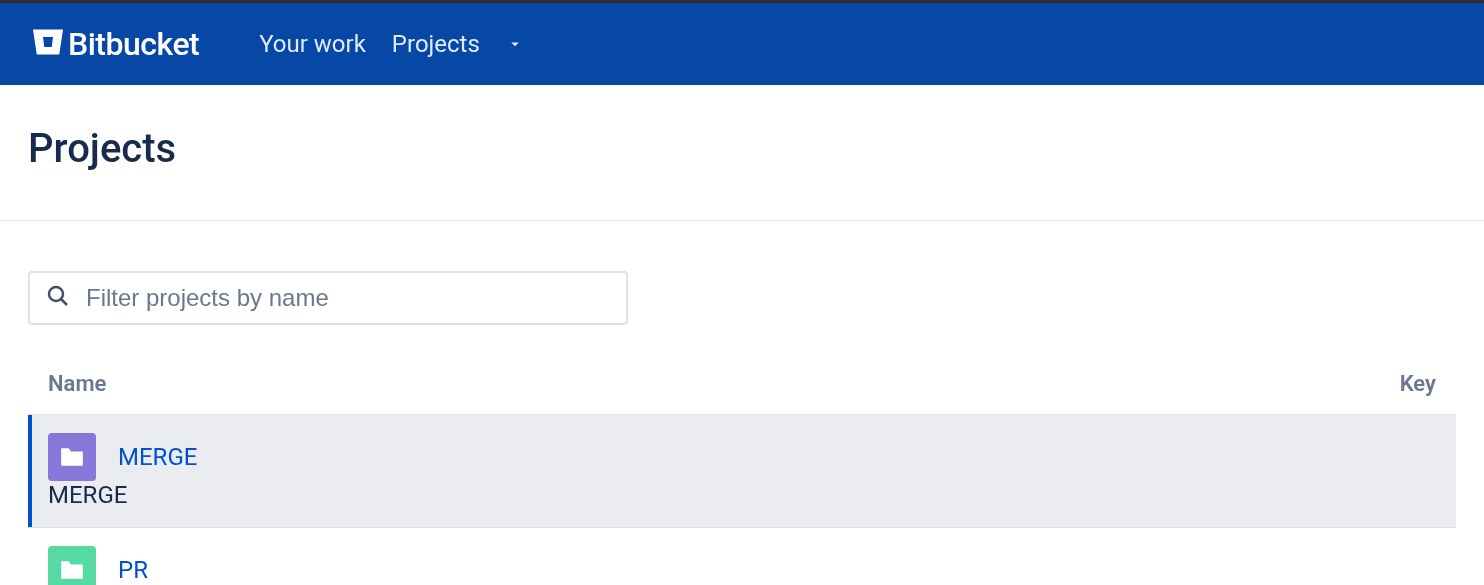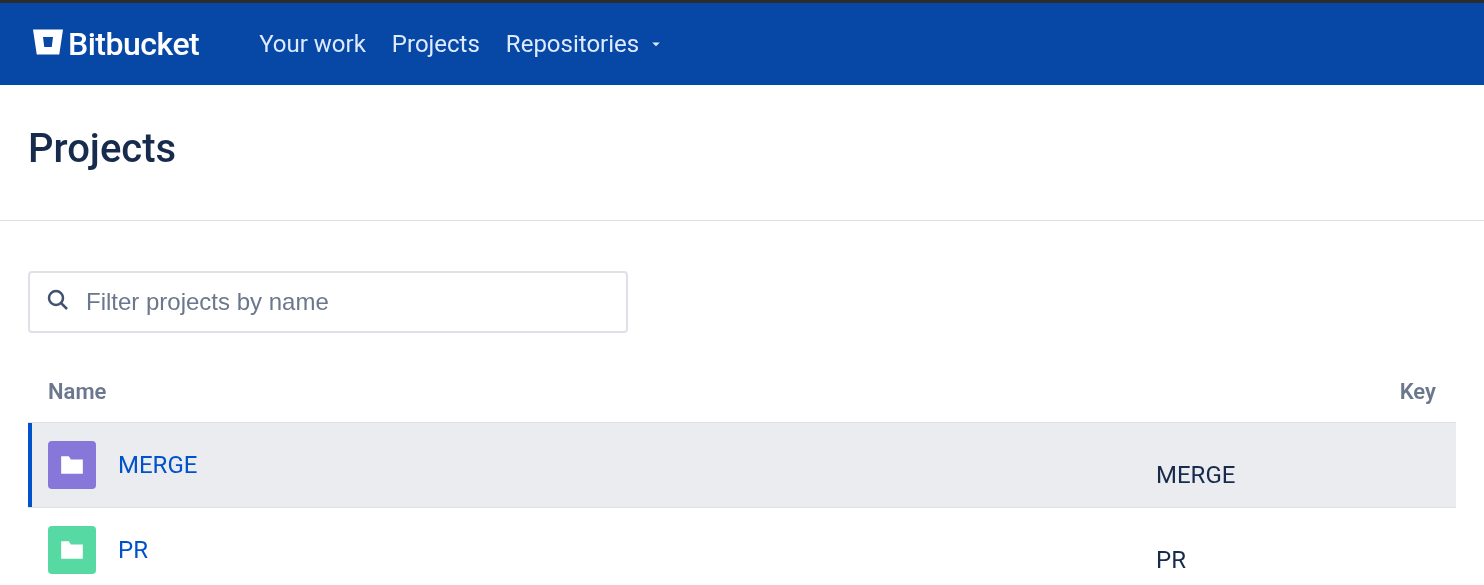--- a/index.html
+++ b/index.html
@@ -69,21 +69,21 @@
     }
     .content {
       padding: 50px 28px 0 28px;
     }
     .search-box {
       display: flex;
       align-items: center;
       border: 2px solid #DFE1E6;
       border-radius: 4px;
       width: 600px;
-      height: 62px;
+      height: 54px;
       padding: 0 16px;
       gap: 16px;
     }
     .search-icon {
       width: 24px;
       height: 24px;
       flex-shrink: 0;
     }
     .search-input {
       border: none;
@@ -112,24 +112,25 @@
     }
     .col-key {
       width: 280px;
       color: #6B778C;
       font-size: 22px;
       font-weight: 600;
       text-align: right;
     }
     .table-row {
       display: flex;
-      align-items: flex-end;
+      align-items: flex-start;
       padding: 18px 20px;
       border-top: 1px solid #DFE1E6;
       position: relative;
+      flex-direction: column;
     }
     .table-row:last-child {
       border-bottom: 1px solid #DFE1E6;
     }
     .table-row.selected {
       background: #EBECF0;
     }
     .table-row.selected::before {
       content: '';
       position: absolute;
@@ -187,21 +188,20 @@
         <path d="M4 6 L28 6 L25 26 L7 26 Z" fill="#fff"></path>
         <path d="M12 12 L20 12 L19 20 L13 20 Z" fill="#0747A6"></path>
       </svg>
     </span>
     <span class="logo-text">Bitbucket</span>
   </div>
   <nav class="nav">
     <a class="nav-item">Your work</a>
     <a class="nav-item">Projects</a>
     <a class="nav-item">
-      <span>Repositories</span>
       <span class="chevron">
         <svg viewBox="0 0 24 24" width="18" height="18" fill="#DEEBFF">
           <path d="M7 10l5 5 5-5z"></path>
         </svg>
       </span>
     </a>
   </nav>
 </header>
 
 <h1 class="page-title">Projects</h1>

